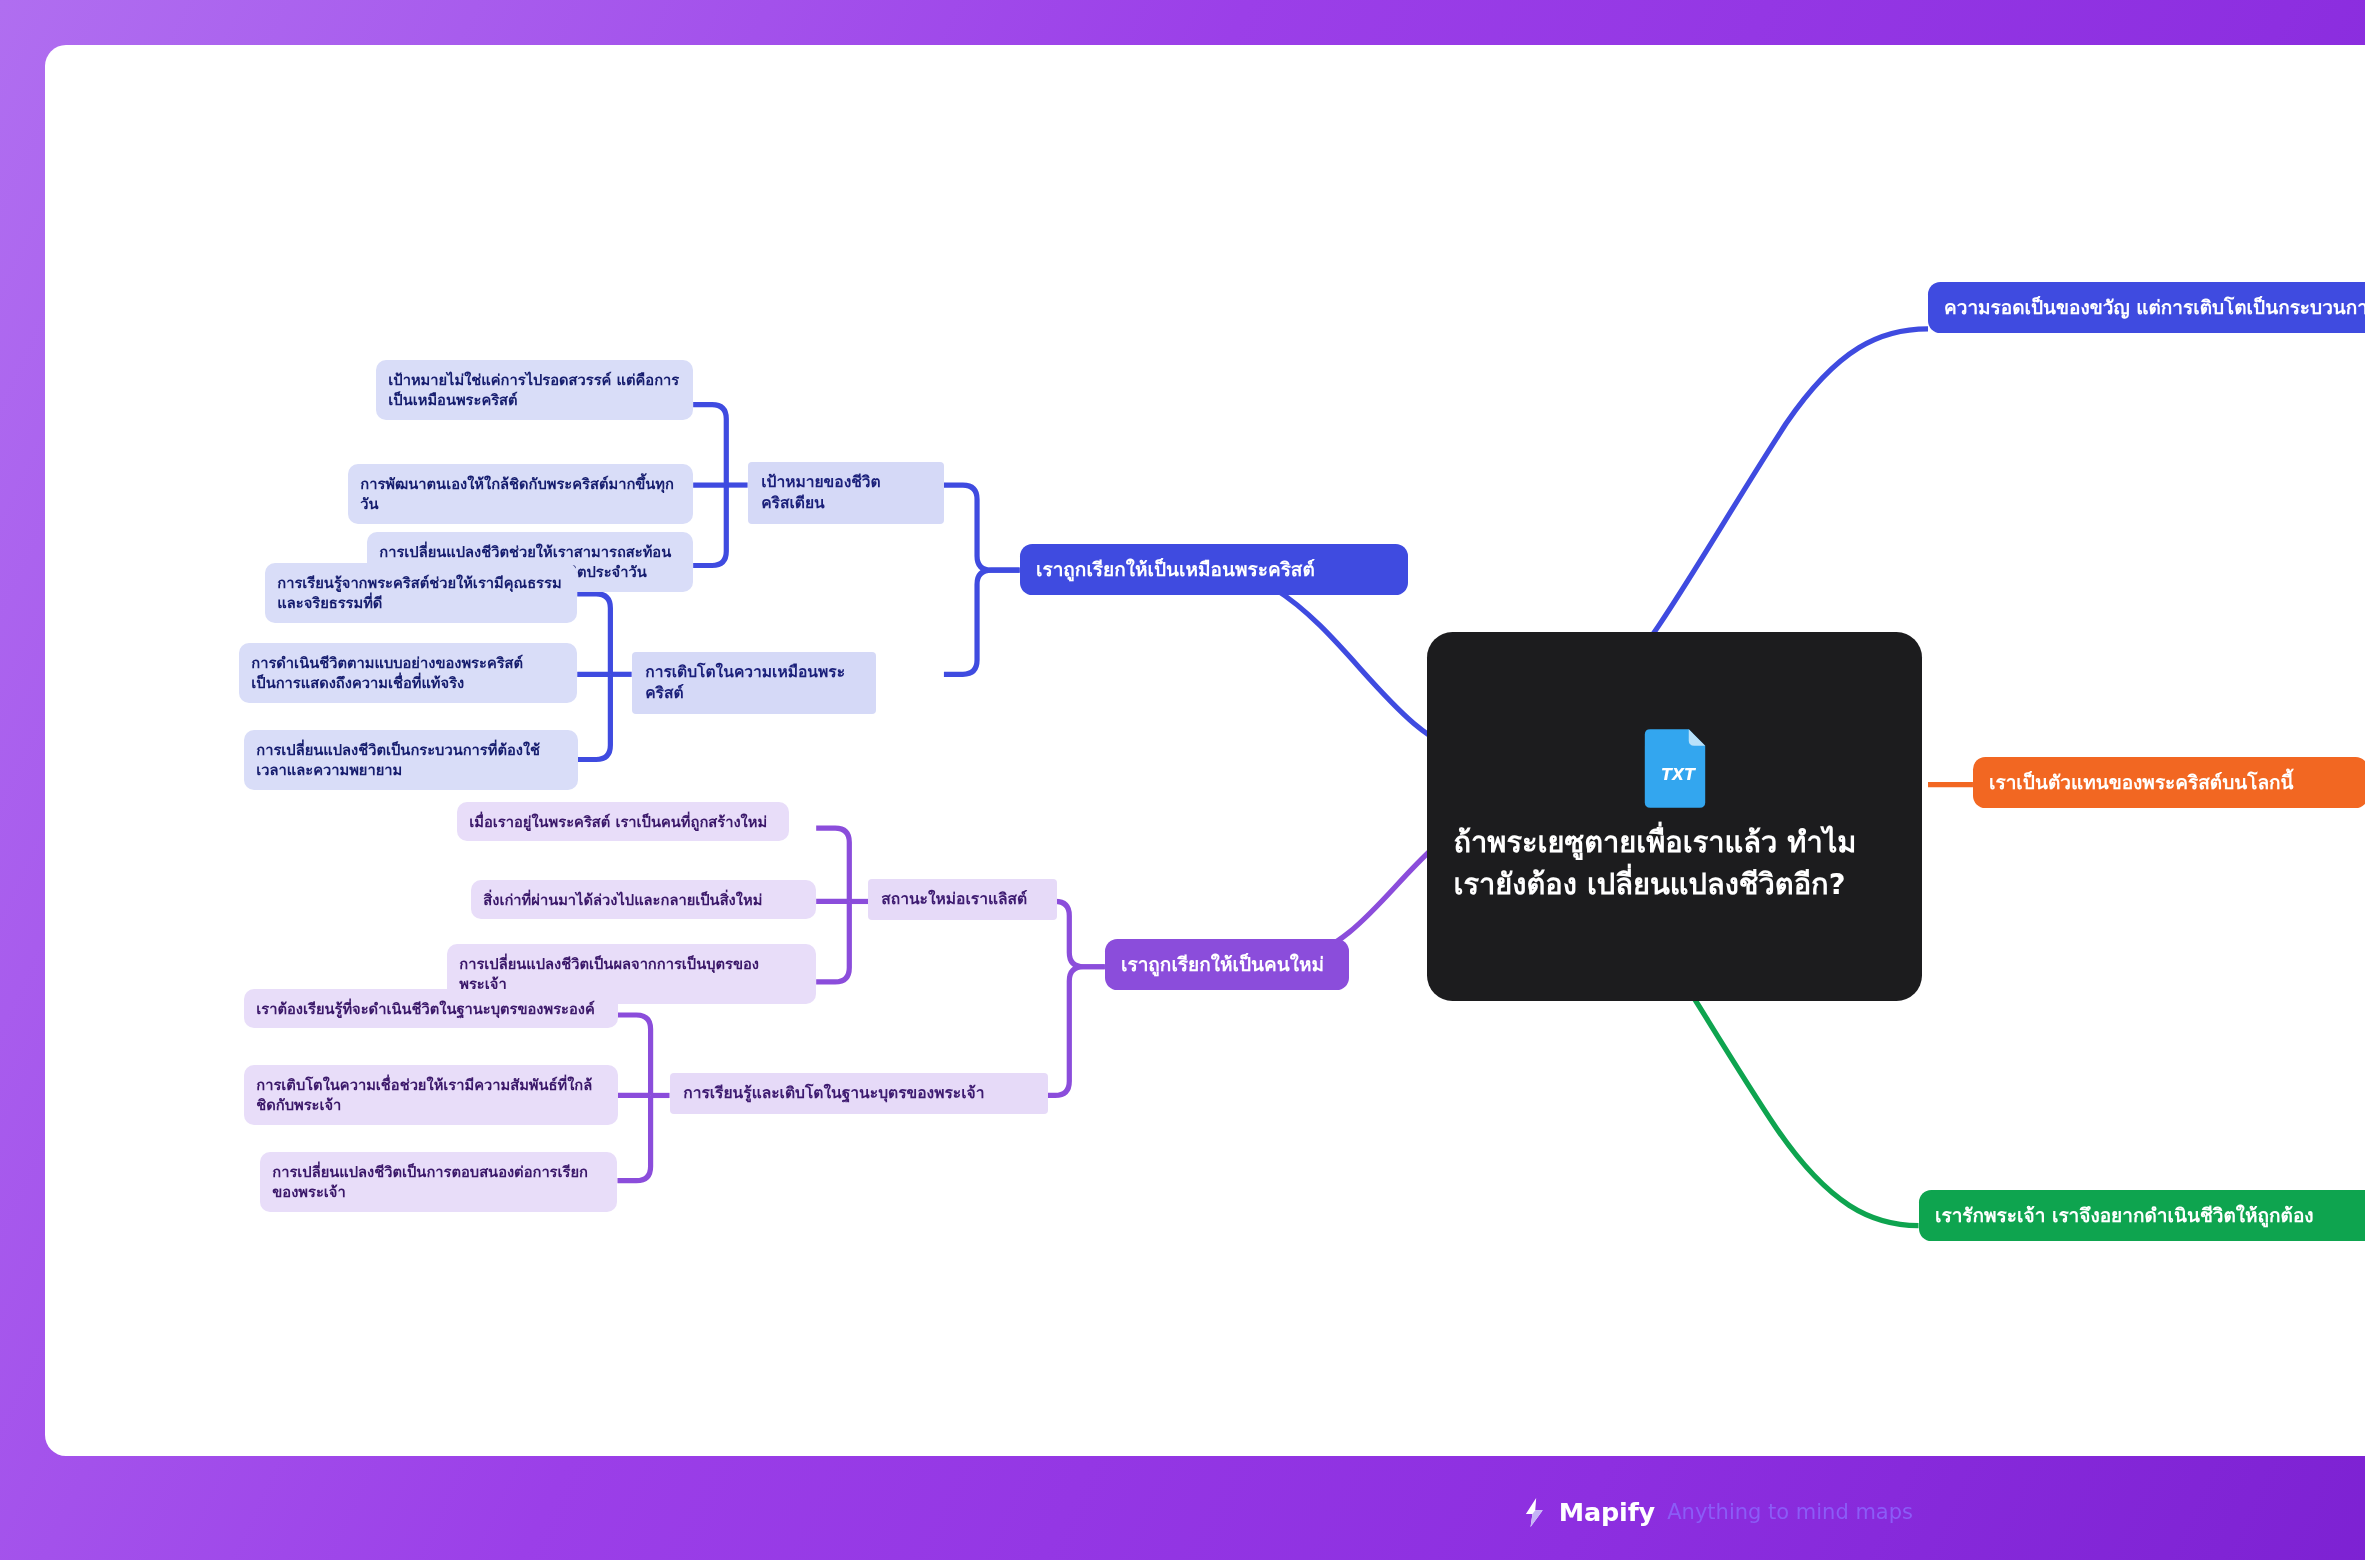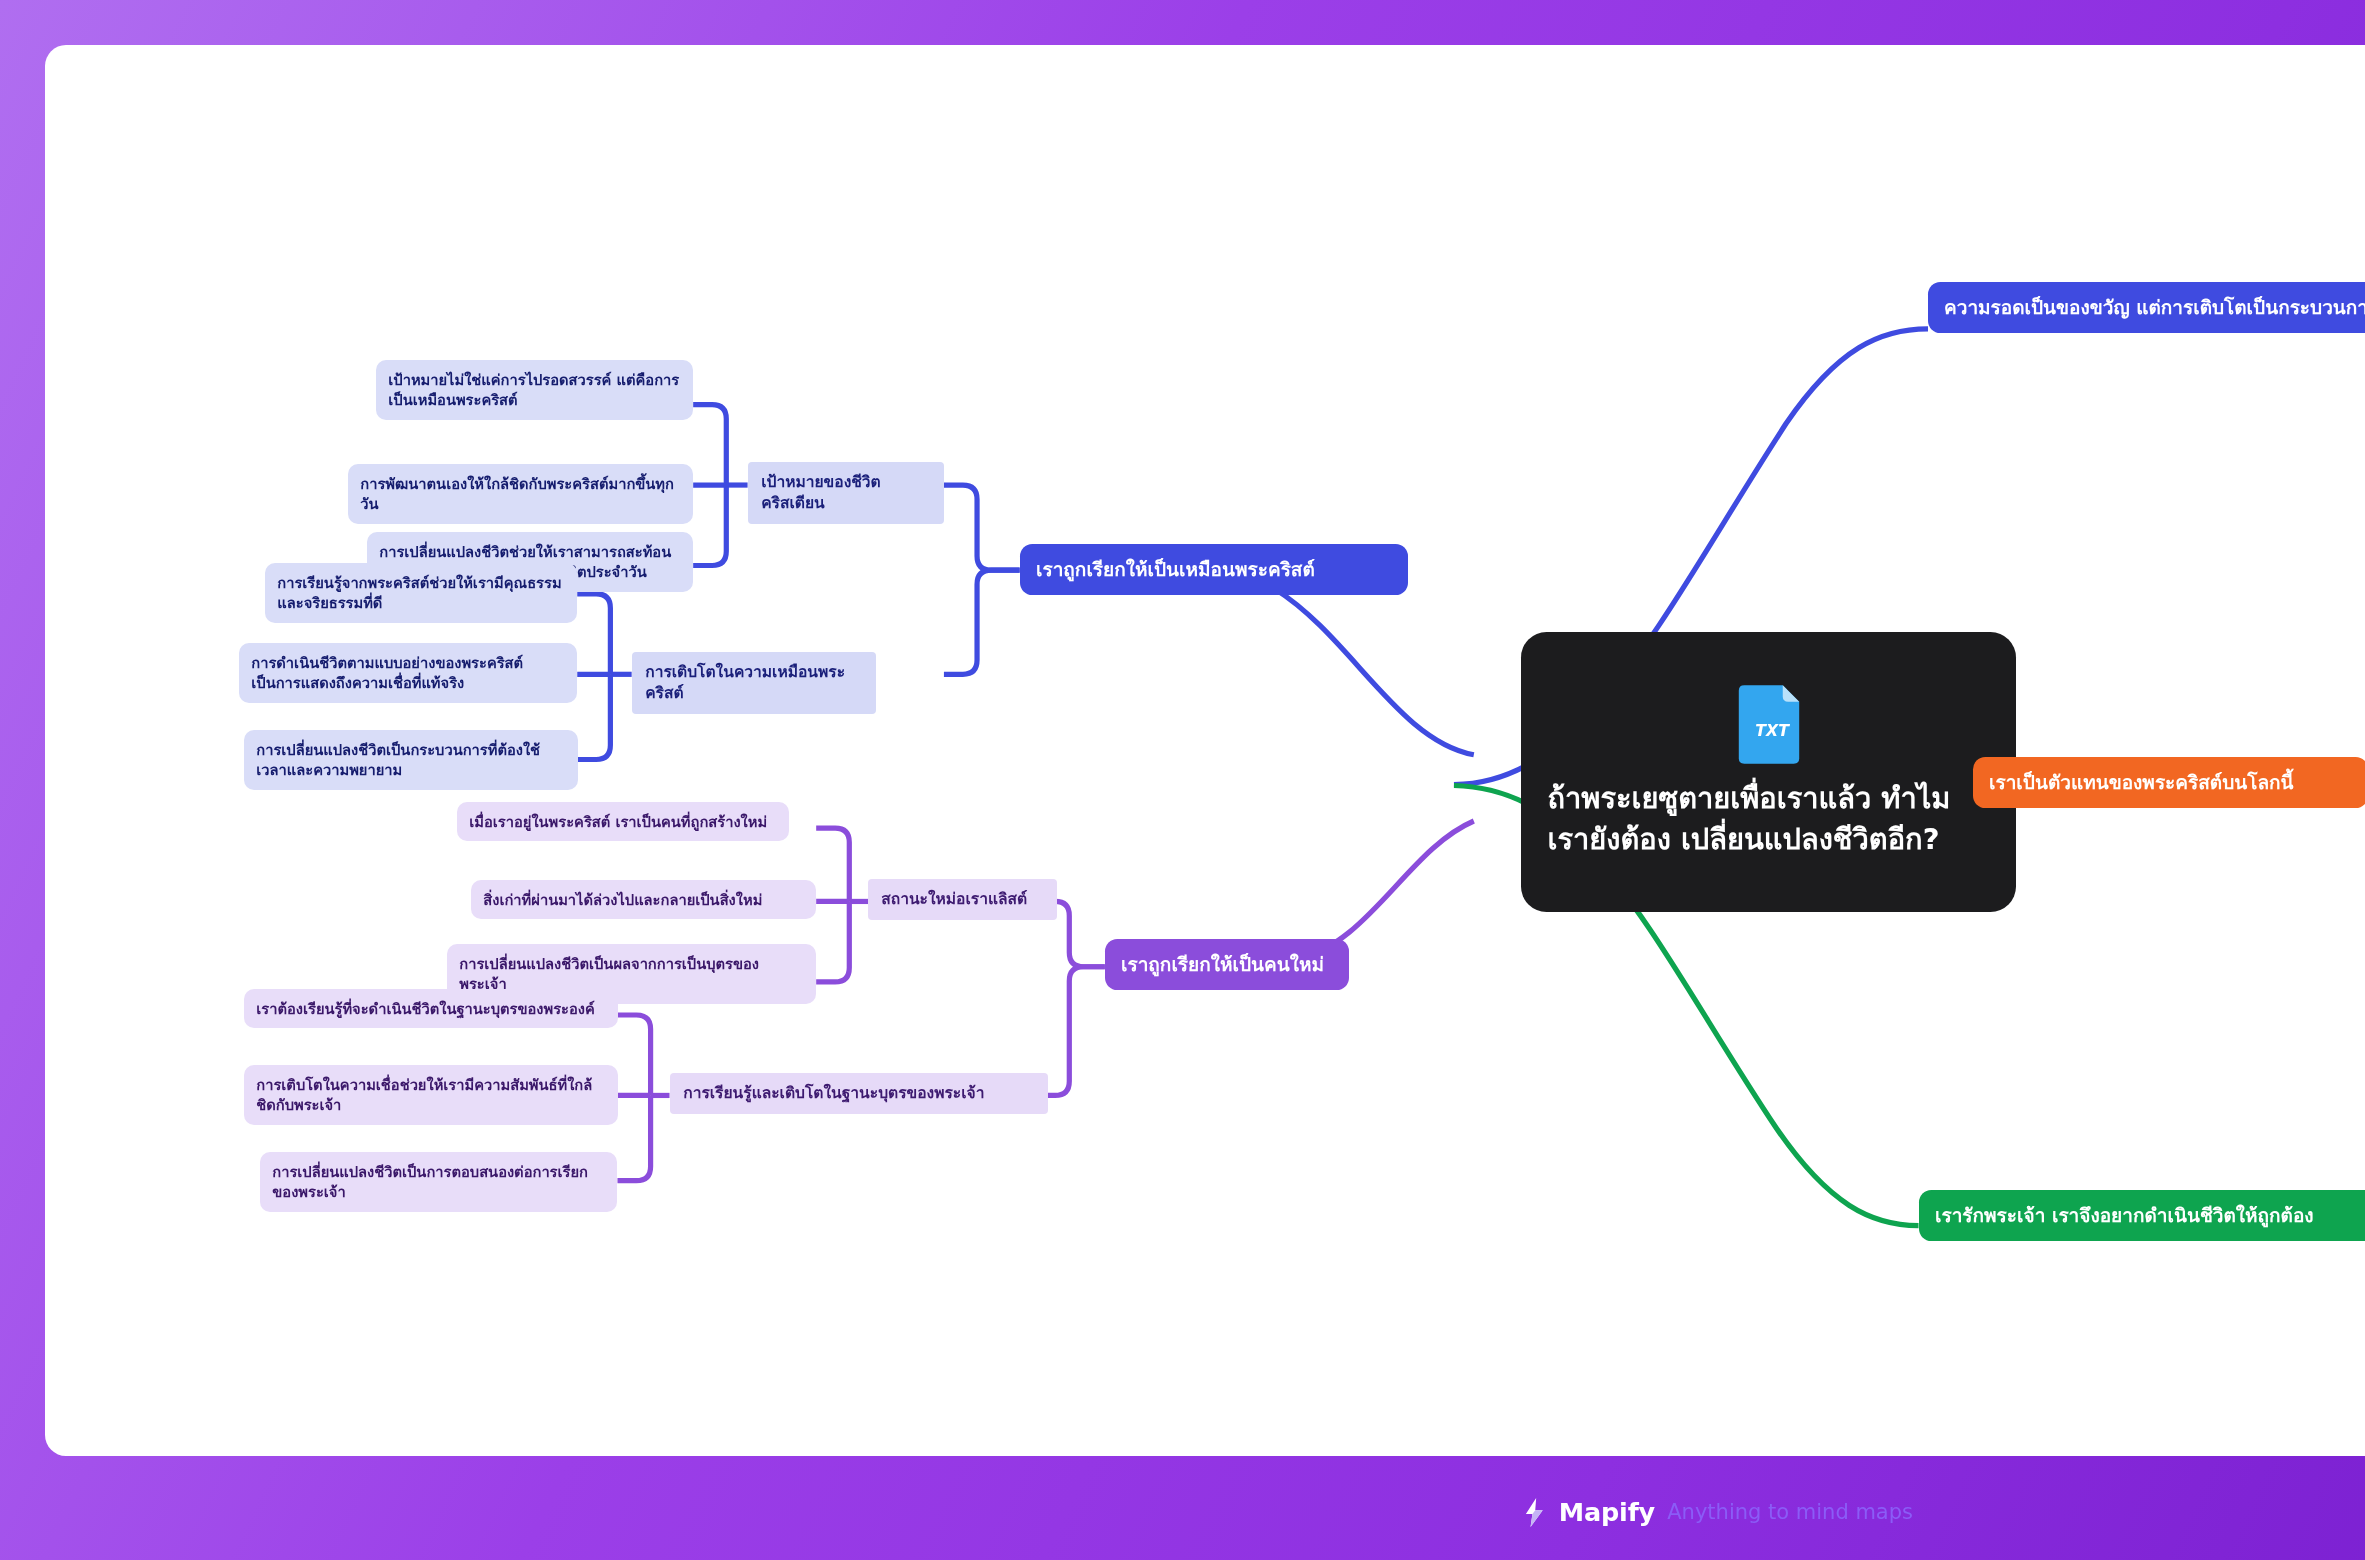--- a/index.html
+++ b/index.html
@@ -49,22 +49,22 @@
     display: flex;
     align-items: center;
     line-height: 1.38;
     word-break: break-word;
   }
   .node span { display: block; width: 100%; }
 
   
   #central {
     position: absolute;
-    left: 1476px; top: 587px;
-    width: 495px; height: 280px;
+    left: 1382px; top: 587px;
+    width: 495px; height: 369px;
     background: #1c1c1e;
     border-radius: 25.5px;
     display: flex; flex-direction: column;
     align-items: center; justify-content: center;
     padding: 19px 26.5px;
   }
   #central .txt-icon {
     width: 70px; height: 81px;
     position: relative;
     margin-bottom: 13.2px;

